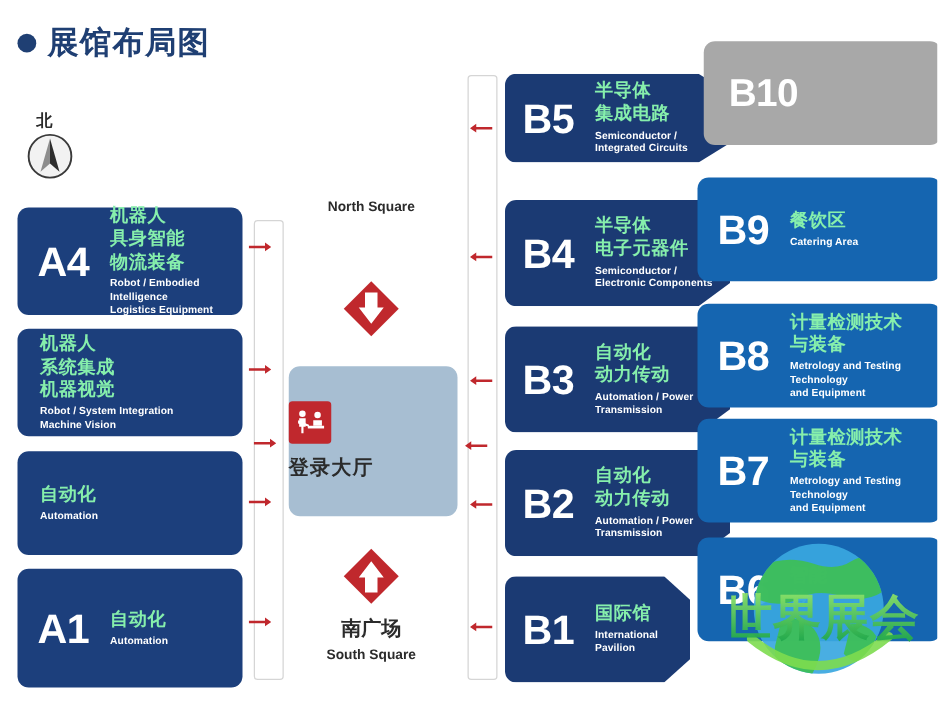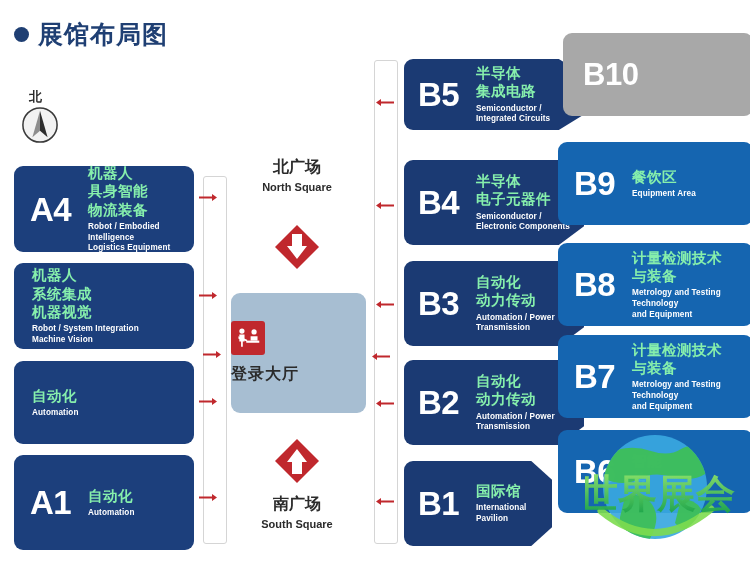--- a/index.html
+++ b/index.html
@@ -266,21 +266,20 @@
     <path d="M0 3.5 H13 L13 1 L18 4.5 L13 8 L13 5.5 H0 Z" fill="#c0282d"></path>
   </svg>
   <svg class="conn" style="left:199px; top:397px;" viewBox="0 0 18 9">
     <path d="M0 3.5 H13 L13 1 L18 4.5 L13 8 L13 5.5 H0 Z" fill="#c0282d"></path>
   </svg>
   <svg class="conn" style="left:199px; top:493px;" viewBox="0 0 18 9">
     <path d="M0 3.5 H13 L13 1 L18 4.5 L13 8 L13 5.5 H0 Z" fill="#c0282d"></path>
   </svg>
 
   <div class="square-label" style="left:222px; top:157px;">
-    <div class="square-cn">北广场</div>
     <div class="square-en">North Square</div>
   </div>
 
   <svg class="diamond" style="left:274px; top:224px;" viewBox="0 0 46 46">
     <polygon points="23,1 45,23 23,45 1,23" fill="#c0282d"></polygon>
     <polygon points="18,10 28,10 28,22 33,22 23,35 13,22 18,22" fill="#ffffff"></polygon>
   </svg>
 
   <div class="reg-hall" style="left:231px; top:293px; width:135px; height:120px;">
     <div class="reg-icon">
@@ -375,21 +374,21 @@
     <div class="hall-texts">
       <div class="hall-cn"></div>
       <div class="hall-en"></div>
     </div>
   </div>
 
   <div class="hall hall-right" style="left:558px; top:142px; width:195px; height:83px;">
     <div class="hall-code">B9</div>
     <div class="hall-texts">
       <div class="hall-cn">餐饮区</div>
-      <div class="hall-en">Equipment Area</div>
+      <div class="hall-en">Catering Area</div>
     </div>
   </div>
 
   <div class="hall hall-right" style="left:558px; top:243px; width:195px; height:83px;">
     <div class="hall-code">B8</div>
     <div class="hall-texts">
       <div class="hall-cn">计量检测技术
 与装备</div>
       <div class="hall-en">Metrology and Testing Technology
 and Equipment</div>

